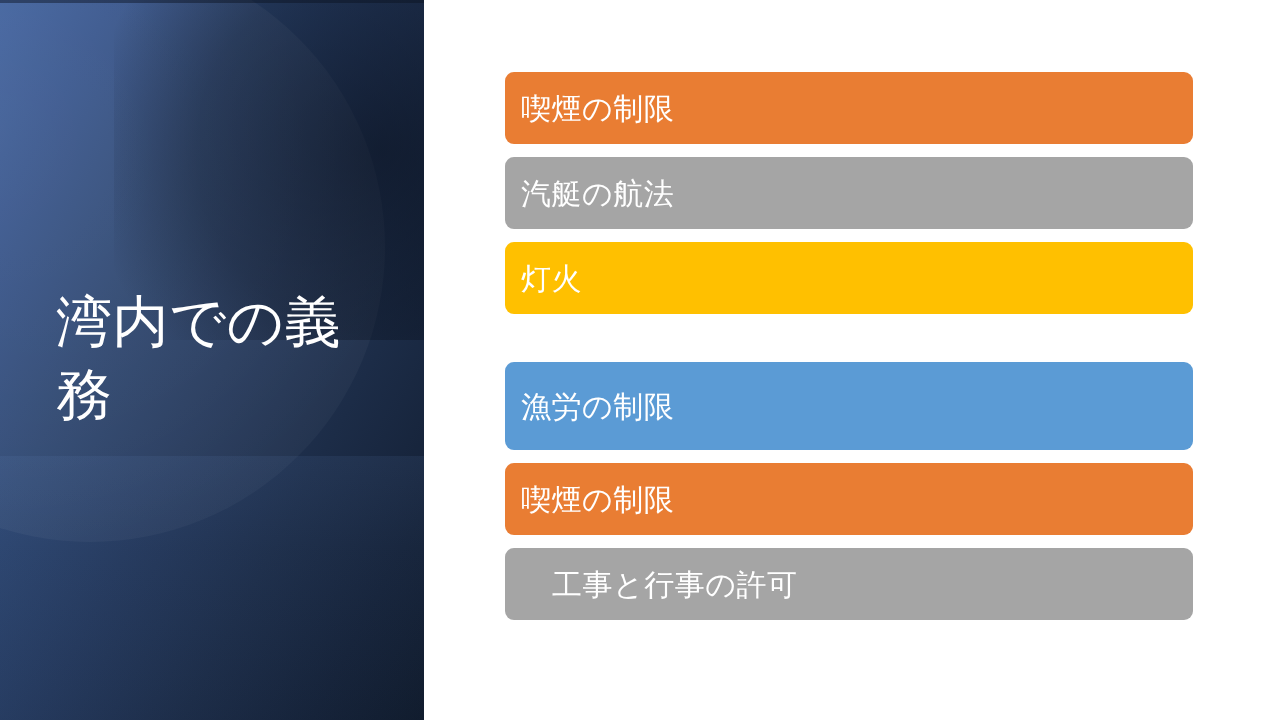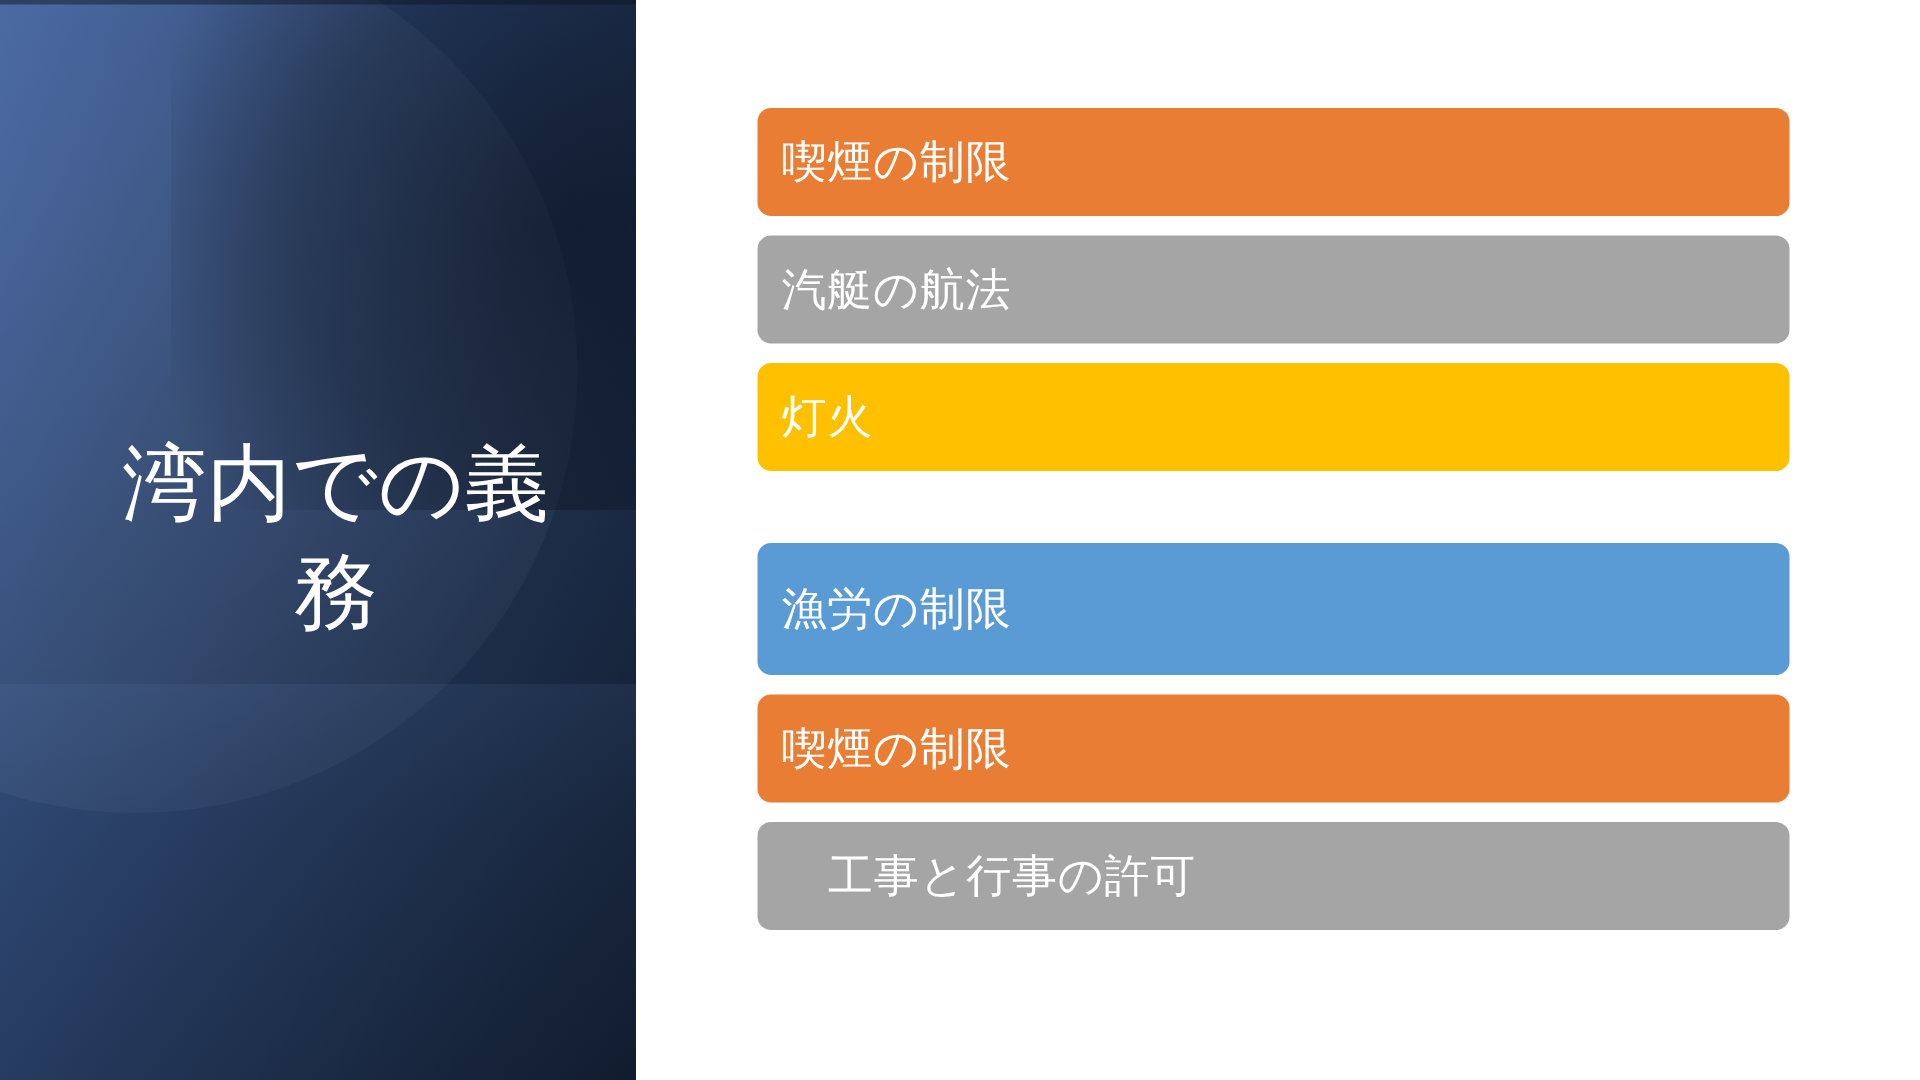--- a/index.html
+++ b/index.html
@@ -89,21 +89,21 @@
     width: 424px;
     height: 3px;
     background: rgba(10,18,32,0.45);
   }
 
   .title-text {
     position: absolute;
     left: 56px;
     right: 32px;
     top: 286px;
-    text-align: center;
+    text-align: left;
     color: #ffffff;
     font-size: 56px;
     line-height: 1.30;
     font-weight: 300;
     letter-spacing: 0.5px;
     white-space: normal;
     word-break: break-all;
   }
 
   

